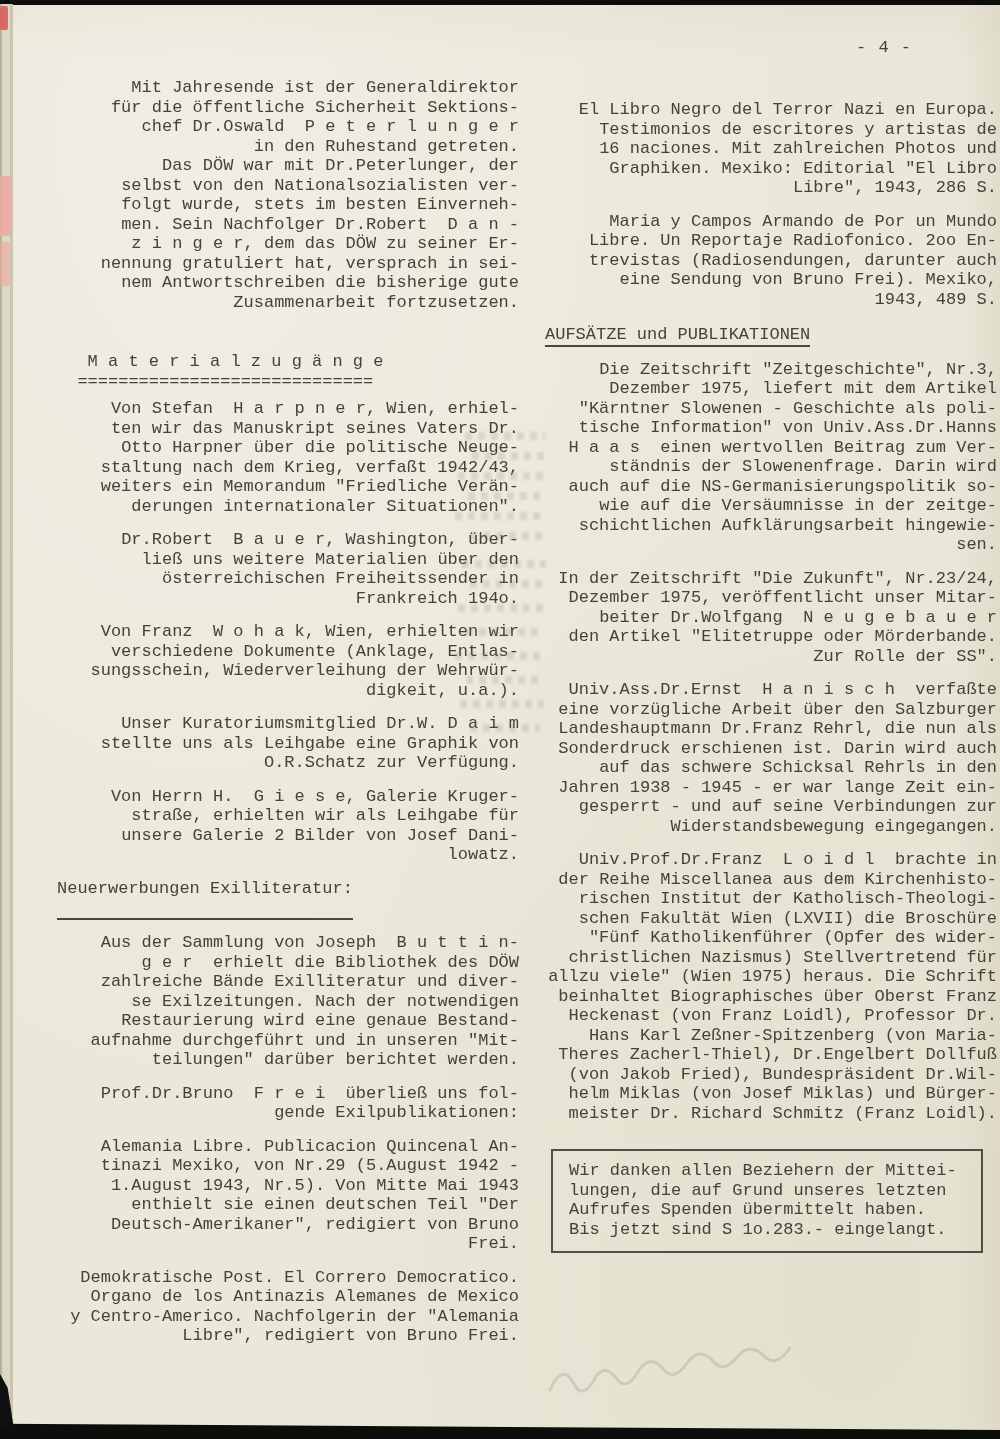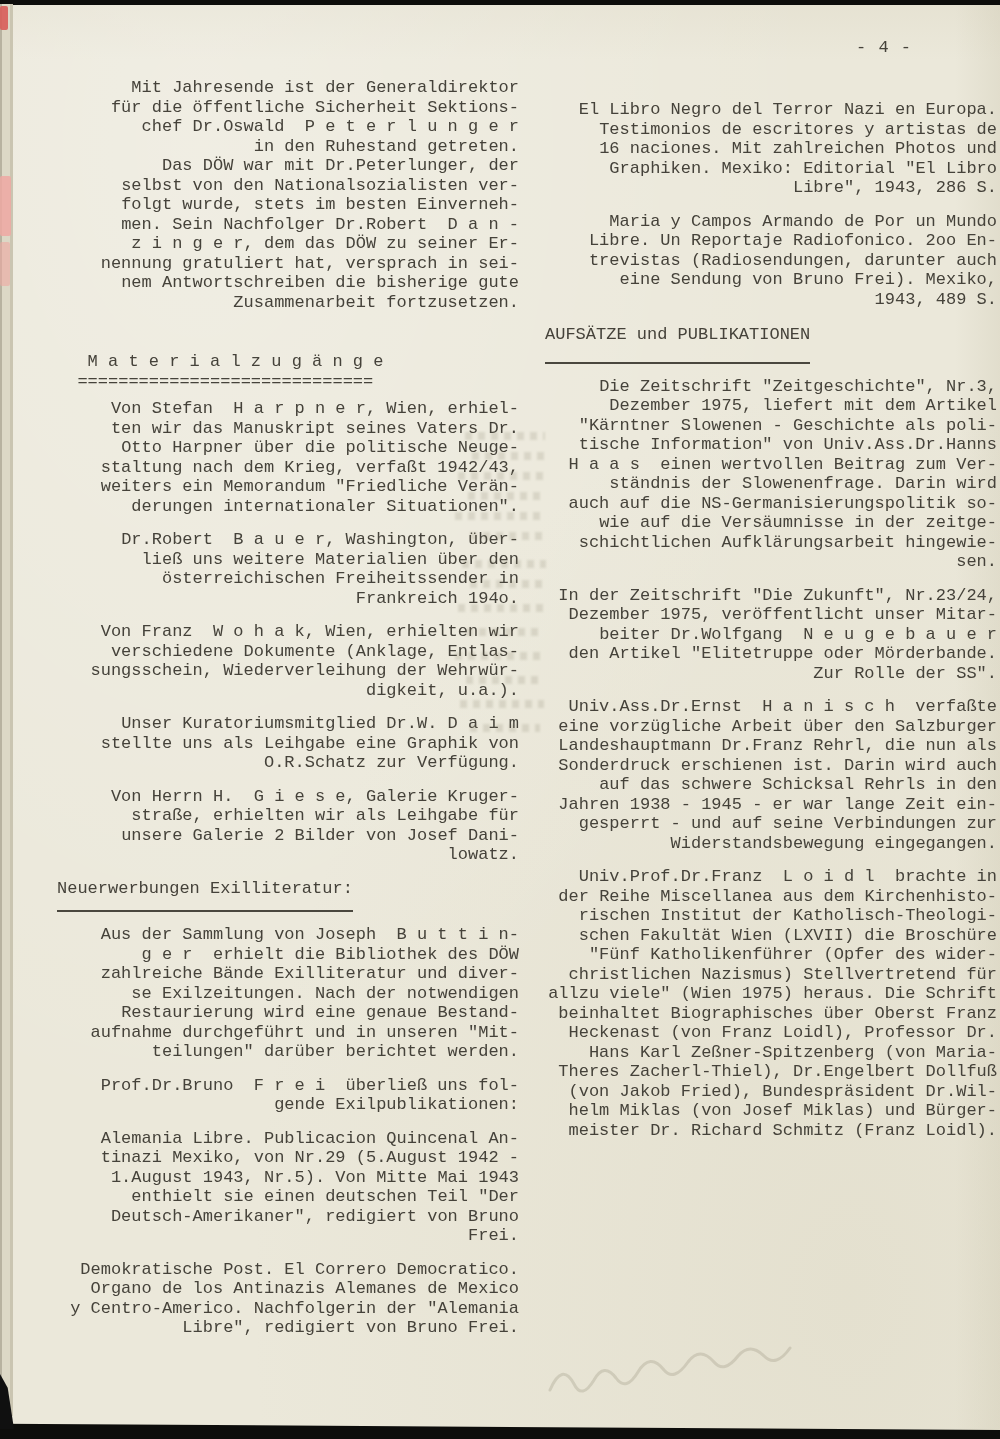--- a/index.html
+++ b/index.html
@@ -40,23 +40,23 @@
   .red-mark.m4{left:0;top:1392px;width:7px;height:26px;background:#d95e5a;opacity:.85;}
 
   
   .page-number{position:absolute;left:856px;top:38px;font-size:17px;letter-spacing:1px;}
   .col{position:absolute;font-size:17px;line-height:19.5px;}
   .col-left{left:57px;top:78px;width:462px;}
   .col-right{left:545px;top:100px;width:452px;}
   .para{white-space:pre;margin:0 0 14px 0;text-align:right;}
   .heading-two-line{white-space:pre;margin:40px 0 8px 0;}
   .heading-underlined{margin:8px 0 13px 0;}
-  .heading-underlined span{display:inline-block;border-bottom:2px solid #4a473e;padding-bottom:12px;}
+  .heading-underlined span{display:inline-block;border-bottom:2px solid #4a473e;padding-bottom:20px;}
   .heading-upper{margin:16px 0 13px 0;}
-  .heading-upper span{display:inline-block;border-bottom:2px solid #4a473e;padding-bottom:17px;}
+  .heading-upper span{display:inline-block;border-bottom:2px solid #4a473e;padding-bottom:0;}
   .donation-box{
     margin:26px 0 0 6px;width:400px;
     border:2px solid #504d46;
     padding:10px 12px 12px 16px;
     white-space:pre;
   }
   
   .smudge{position:absolute;height:8px;opacity:.5;filter:blur(1px);pointer-events:none;
     background:repeating-linear-gradient(90deg,rgba(124,118,96,.35) 0 7px,rgba(0,0,0,0) 7px 13px);}
   .squiggle{position:absolute;opacity:.5;pointer-events:none;}
@@ -177,20 +177,24 @@
 "Fünf Katholikenführer (Opfer des wider-
 christlichen Nazismus) Stellvertretend für
 allzu viele" (Wien 1975) heraus. Die Schrift
 beinhaltet Biographisches über Oberst Franz
 Heckenast (von Franz Loidl), Professor Dr.
 Hans Karl Zeßner-Spitzenberg (von Maria-
 Theres Zacherl-Thiel), Dr.Engelbert Dollfuß
 (von Jakob Fried), Bundespräsident Dr.Wil-
 helm Miklas (von Josef Miklas) und Bürger-
 meister Dr. Richard Schmitz (Franz Loidl).</p>
+  <div class="donation-box">Wir danken allen Beziehern der Mittei-
+lungen, die auf Grund unseres letzten
+Aufrufes Spenden übermittelt haben.
+Bis jetzt sind S 1o.283.- eingelangt.</div>
 </div>
 
 <div class="smudge" style="left:465px;top:432px;width:80px;"></div>
 <div class="smudge" style="left:472px;top:452px;width:72px;"></div>
 <div class="smudge" style="left:458px;top:472px;width:88px;"></div>
 <div class="smudge" style="left:468px;top:492px;width:78px;"></div>
 <div class="smudge" style="left:455px;top:512px;width:90px;"></div>
 <div class="smudge" style="left:470px;top:532px;width:75px;"></div>
 <div class="smudge" style="left:462px;top:560px;width:84px;"></div>
 <div class="smudge" style="left:470px;top:580px;width:74px;"></div>

